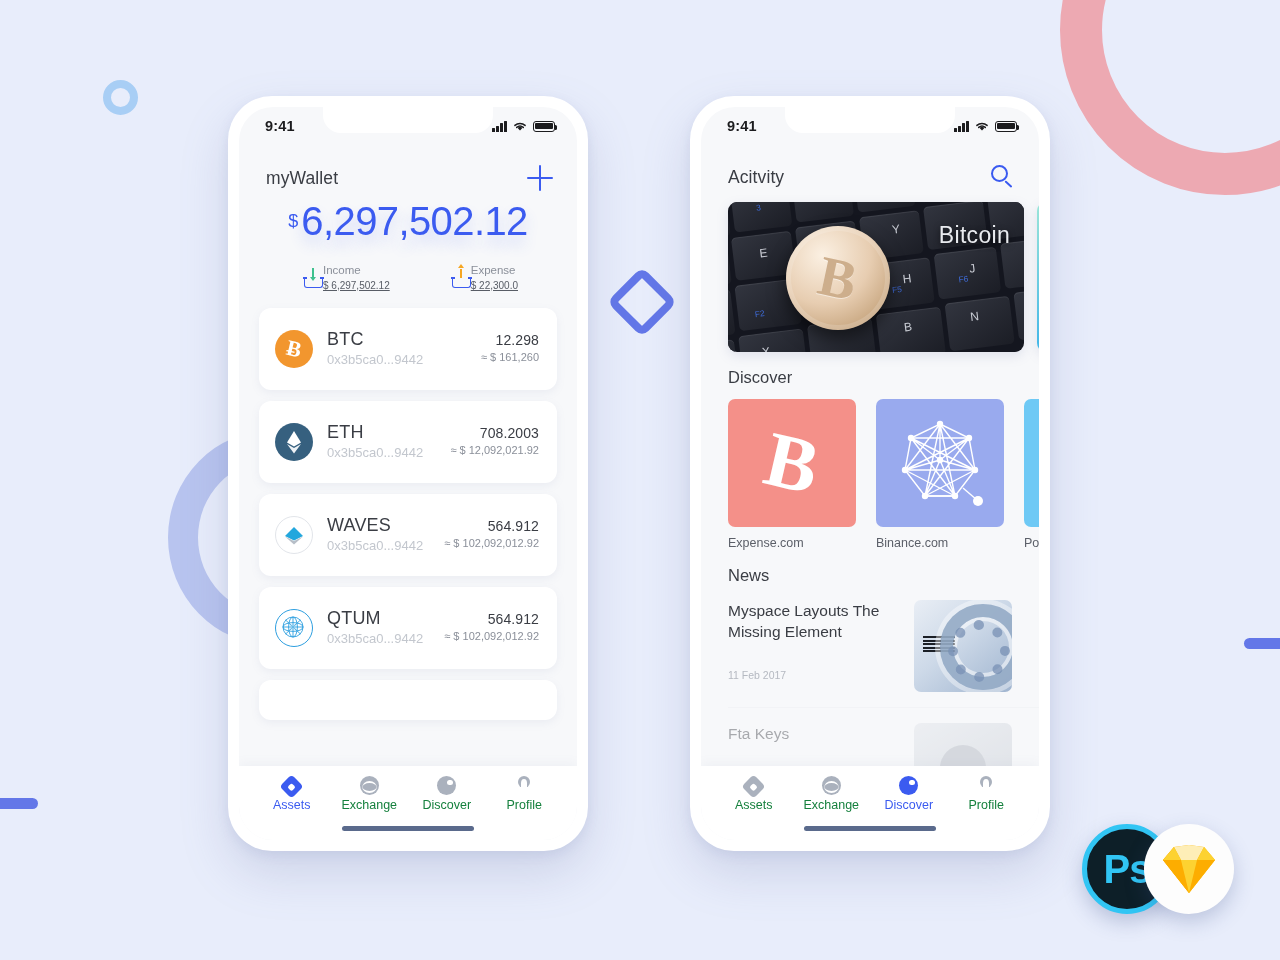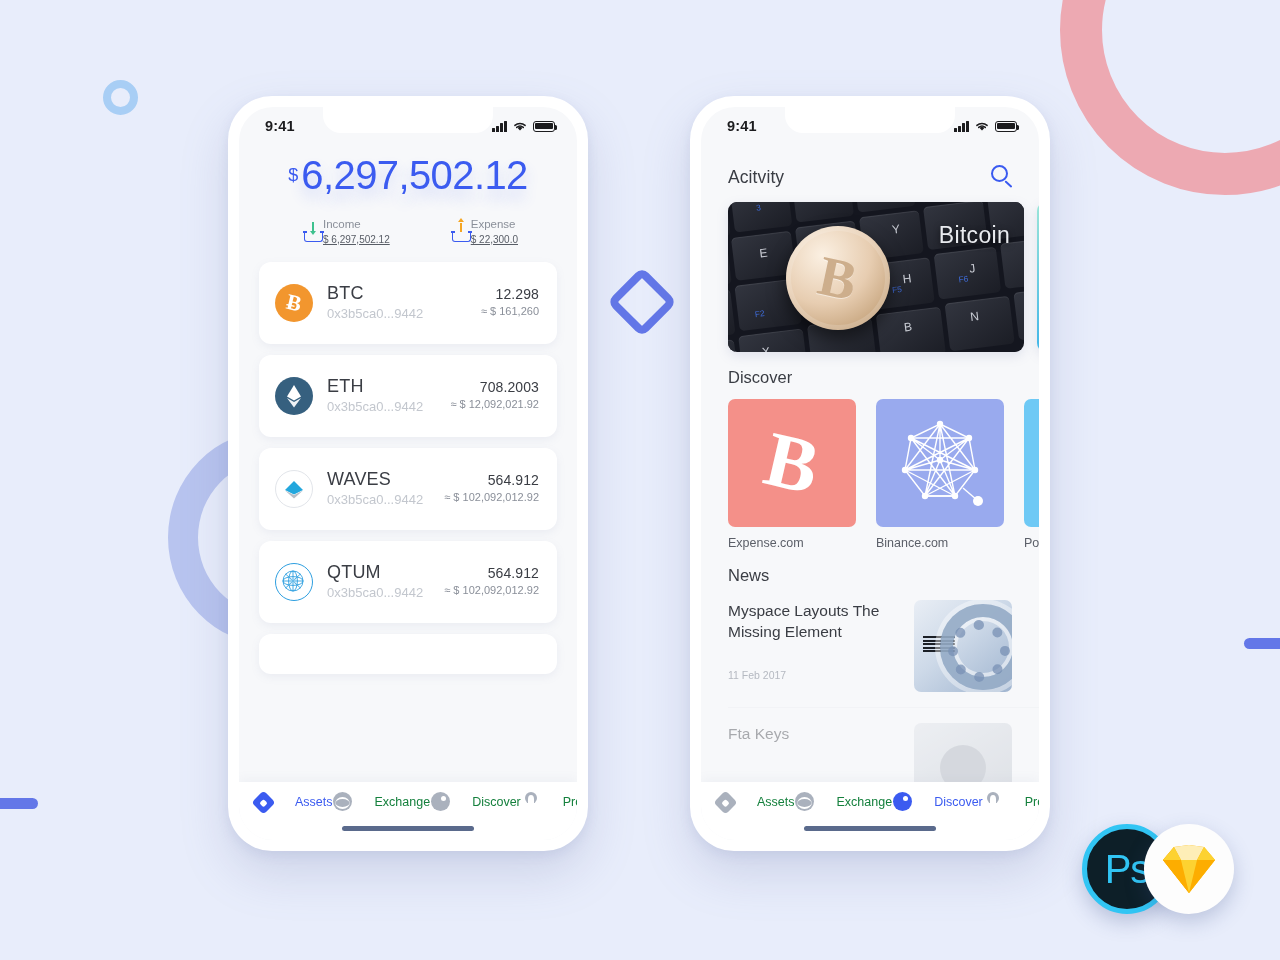--- a/index.html
+++ b/index.html
@@ -196,21 +196,21 @@
   .asset-amt { font-size:14px; color:#3a3d44; line-height:1.2; letter-spacing:.1px;}
   .asset-fiat { font-size:11px; color:#8a8f99; line-height:1.6; }
 
   
   .tabbar {
     flex:0 0 auto; background:#ffffff;
     padding: 10px 14px 0;
     box-shadow: 0 -3px 10px rgba(130,140,175,0.07);
   }
   .tabs { display:flex; }
-  .tab { flex:1; display:flex; flex-direction:row; align-items:center; gap:22px; cursor:pointer; }
+  .tab { flex:1; display:flex; flex-direction:column; align-items:center; gap:2px; cursor:pointer; }
   .tab-label { font-size:12.5px; color:#15803d; }
   .tab.active .tab-label { color:#3b5bf0; }
   .tab-ico { width:20px; height:20px; position:relative; }
 
   
   .ico-assets {
     width:17px;height:17px;margin:1.5px auto 0;border-radius:4px;
     background:#aab1bd; transform:rotate(45deg); position:relative;
   }
   .ico-assets::after{
@@ -333,21 +333,21 @@
   }
 
   
   .badges { position:absolute; left:1082px; top:824px; width:160px; height:92px; }
   .badge { position:absolute; width:90px; height:90px; border-radius:50%; }
   #badge-ps {
     left:0; top:0; background:#0d1f28; border:5px solid #31c5f4;
     display:flex; align-items:center; justify-content:center;
     box-shadow:0 8px 20px rgba(60,80,140,.28);
   }
-  #badge-ps span { color:#31c5f4; font-size:40px; font-weight:normal; letter-spacing:-1px; }
+  #badge-ps span { color:#31c5f4; font-size:40px; font-weight:bold; letter-spacing:-1px; }
   #badge-sketch {
     left:62px; top:0; background:#fdfdfd;
     display:flex; align-items:center; justify-content:center;
     box-shadow:0 8px 20px rgba(60,80,140,.25);
   }
 </style>
 </head>
 <body>
 
 <div id="stage">
@@ -376,20 +376,24 @@
             <path d="M8 10.6 L5.6 7.9 a3.6 3.6 0 0 1 4.8 0 Z" fill="#1c1c1e"></path>
             <path d="M2.9 5.4 a7.5 7.5 0 0 1 10.2 0" stroke="#1c1c1e" stroke-width="1.5" fill="none" stroke-linecap="round"></path>
             <path d="M4.7 7.4 a5 5 0 0 1 6.6 0" stroke="#1c1c1e" stroke-width="1.5" fill="none" stroke-linecap="round"></path>
           </svg>
           <div class="batt">
               <span></span>
             </div>
         </div>
       </div>
 
+      <div class="apptitle">
+        <h1>myWallet</h1>
+        <div class="plus-btn"></div>
+      </div>
 
       <div class="balance-wrap">
         <div class="balance-line">
           <span class="bal-cur">$</span>
           <span class="bal-num">6,297,502.12</span>
         </div>
         <div class="io-row">
           <div class="io-item io-in">
             <div class="io-ico">
               <div class="io-arrow"></div>

